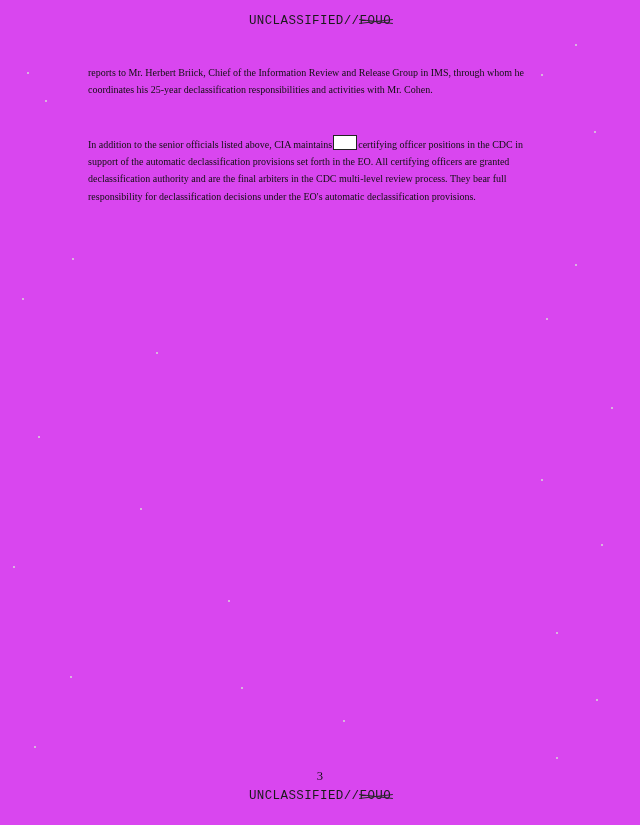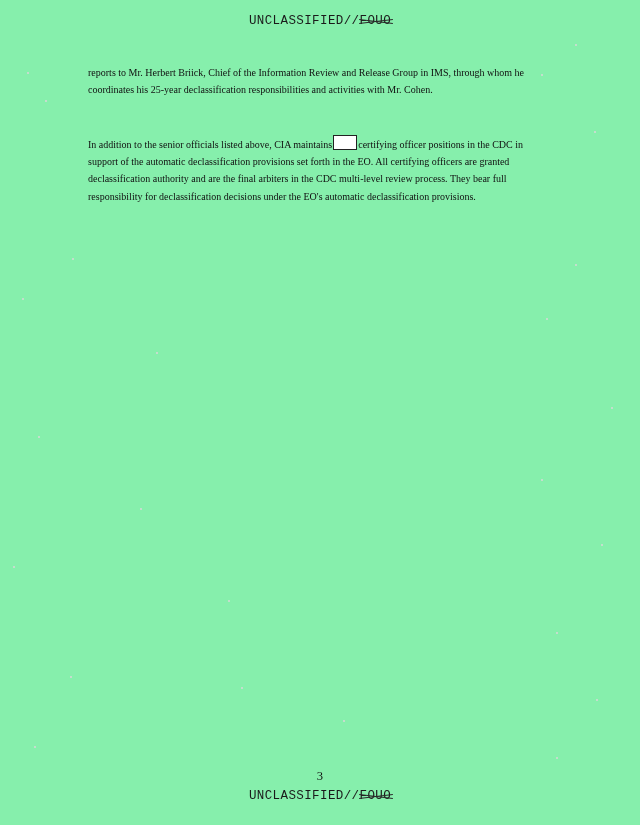--- a/index.html
+++ b/index.html
@@ -12,21 +12,21 @@
     height: 825px;
     position: relative;
     font-family: "Liberation Serif", serif;
     color: #111111;
     overflow: hidden;
   }
 
   .page {
     position: absolute;
     inset: 0;
-    background: #86efac;
+    background: #d946ef;
   }
 
   
   .speckle {
     position: absolute;
     width: 2px;
     height: 2px;
     background: #d8d8d8;
     border-radius: 50%;
   }

